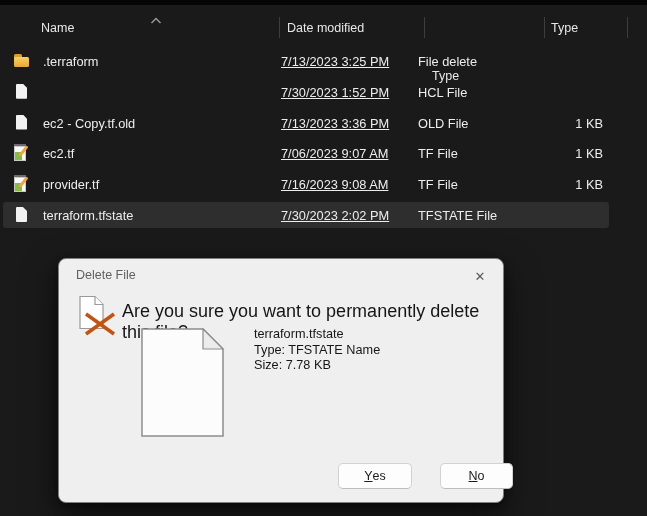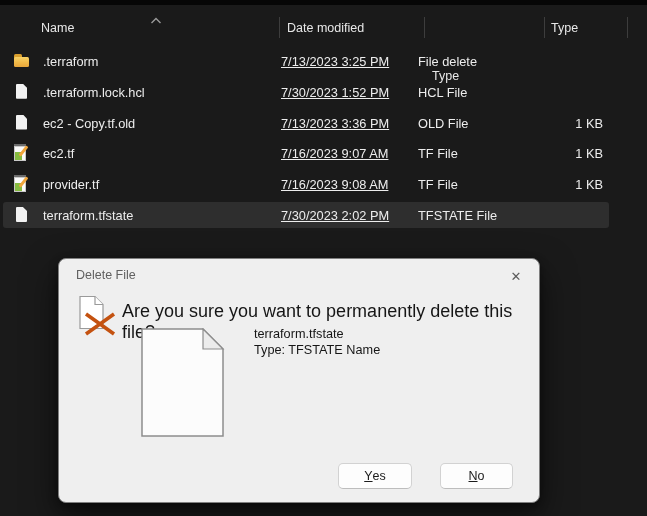--- a/index.html
+++ b/index.html
@@ -35,21 +35,21 @@
   .row-icon[data-icon="folder"]::after{content:"";position:absolute;left:0;top:4px;width:15px;height:10px;
     background:linear-gradient(180deg,#f8d268 0%,#f1b948 55%,#e8a63a 100%);border-radius:1.5px;}
   .row-icon[data-icon="file"]::after{content:"";position:absolute;left:2px;top:0;width:11px;height:15px;
     background:#f2f2f2;clip-path:polygon(0 0,63% 0,100% 27%,100% 100%,0 100%);border-radius:1px;}
   .row-icon[data-icon="tf"]{background:#fbfbfb;left:11px;top:4px;width:12px;height:15px;
     border-top:2px solid #6b6b6b;box-shadow:inset 0 0 0 1px #c9c9c9;}
   .row-icon[data-icon="tf"]::before{content:"";position:absolute;left:1px;bottom:1px;width:7px;height:8px;background:#86bb40;}
   .row-icon[data-icon="tf"]::after{content:"";position:absolute;right:1px;top:-1px;width:3px;height:12px;
     background:#f0a63c;border-radius:1px;transform:rotate(38deg);}
   
-  .dialog{position:absolute;left:58px;top:258px;width:482px;height:245px;background:#efefef;
+  .dialog{position:absolute;left:58px;top:258px;width:446px;height:245px;background:#efefef;
     border:1px solid #7f7f7f;border-radius:8px;
     box-shadow:0 14px 34px rgba(0,0,0,.55), 0 3px 10px rgba(0,0,0,.4);
     color:#1b1b1b;box-sizing:border-box;}
   .dlg-title{position:absolute;left:17px;top:9px;font-size:12.5px;color:#606060;}
   .dlg-close{position:absolute;right:10px;top:5px;width:26px;height:24px;display:flex;align-items:center;
     justify-content:center;color:#5c5c5c;font-size:13px;cursor:default;border-radius:4px;}
   .dlg-question{position:absolute;left:63px;top:42px;font-size:18px;color:#161616;}
   .dlg-del-icon{position:absolute;left:18px;top:36px;}
   .dlg-preview{position:absolute;left:82px;top:69px;}
   .dlg-details{position:absolute;left:195px;top:68px;font-size:12.7px;line-height:15.6px;color:#161616;}
@@ -85,35 +85,34 @@
 <div class="rows">
   <div class="row">
     <span class="row-icon" data-icon="folder"></span>
     <span class="cell c-name">.terraform</span>
     <span class="cell c-date">7/13/2023 3:25 PM</span>
     <span class="cell c-type">File delete</span>
     <span class="cell c-size"></span>
   </div>
   <div class="row">
     <span class="row-icon" data-icon="file"></span>
-    <span class="cell c-name">.terraform.lock.hcl</span>
     <span class="cell c-date">7/30/2023 1:52 PM</span>
     <span class="cell c-type">HCL File</span>
   </div>
   <div class="row">
     <span class="row-icon" data-icon="file"></span>
     <span class="cell c-name">ec2 - Copy.tf.old</span>
     <span class="cell c-date">7/13/2023 3:36 PM</span>
     <span class="cell c-type">OLD File</span>
     <span class="cell c-size">1 KB</span>
   </div>
   <div class="row">
     <span class="row-icon" data-icon="tf"></span>
     <span class="cell c-name">ec2.tf</span>
-    <span class="cell c-date">7/16/2023 9:07 AM</span>
+    <span class="cell c-date">7/06/2023 9:07 AM</span>
     <span class="cell c-type">TF File</span>
     <span class="cell c-size">1 KB</span>
   </div>
   <div class="row">
     <span class="row-icon" data-icon="tf"></span>
     <span class="cell c-name">provider.tf</span>
     <span class="cell c-date">7/16/2023 9:08 AM</span>
     <span class="cell c-type">TF File</span>
     <span class="cell c-size">1 KB</span>
   </div>
@@ -142,20 +141,21 @@
   <span class="dlg-preview">
     <svg width="84" height="110" viewBox="0 0 84 110">
       <polygon points="1,1 62,1 82,21 82,108 1,108" fill="#fcfcfc" stroke="#8d8d8d" stroke-width="1.5"></polygon>
       <polygon points="62,1 82,21 62,21" fill="#ececec" stroke="#8d8d8d" stroke-width="1.2"></polygon>
     </svg>
   </span>
 
   <div class="dlg-details">
     <div>terraform.tfstate</div>
     <div>Type: TFSTATE Name</div>
+    <div>Size: 7.78 KB</div>
   </div>
 
   <div class="dlg-buttons">
     <button class="btn btn-yes">
       <span class="ak">Y</span>
         <span>es</span>
     </button>
     <button class="btn btn-no">
       <span class="ak">N</span>
         <span>o</span>

